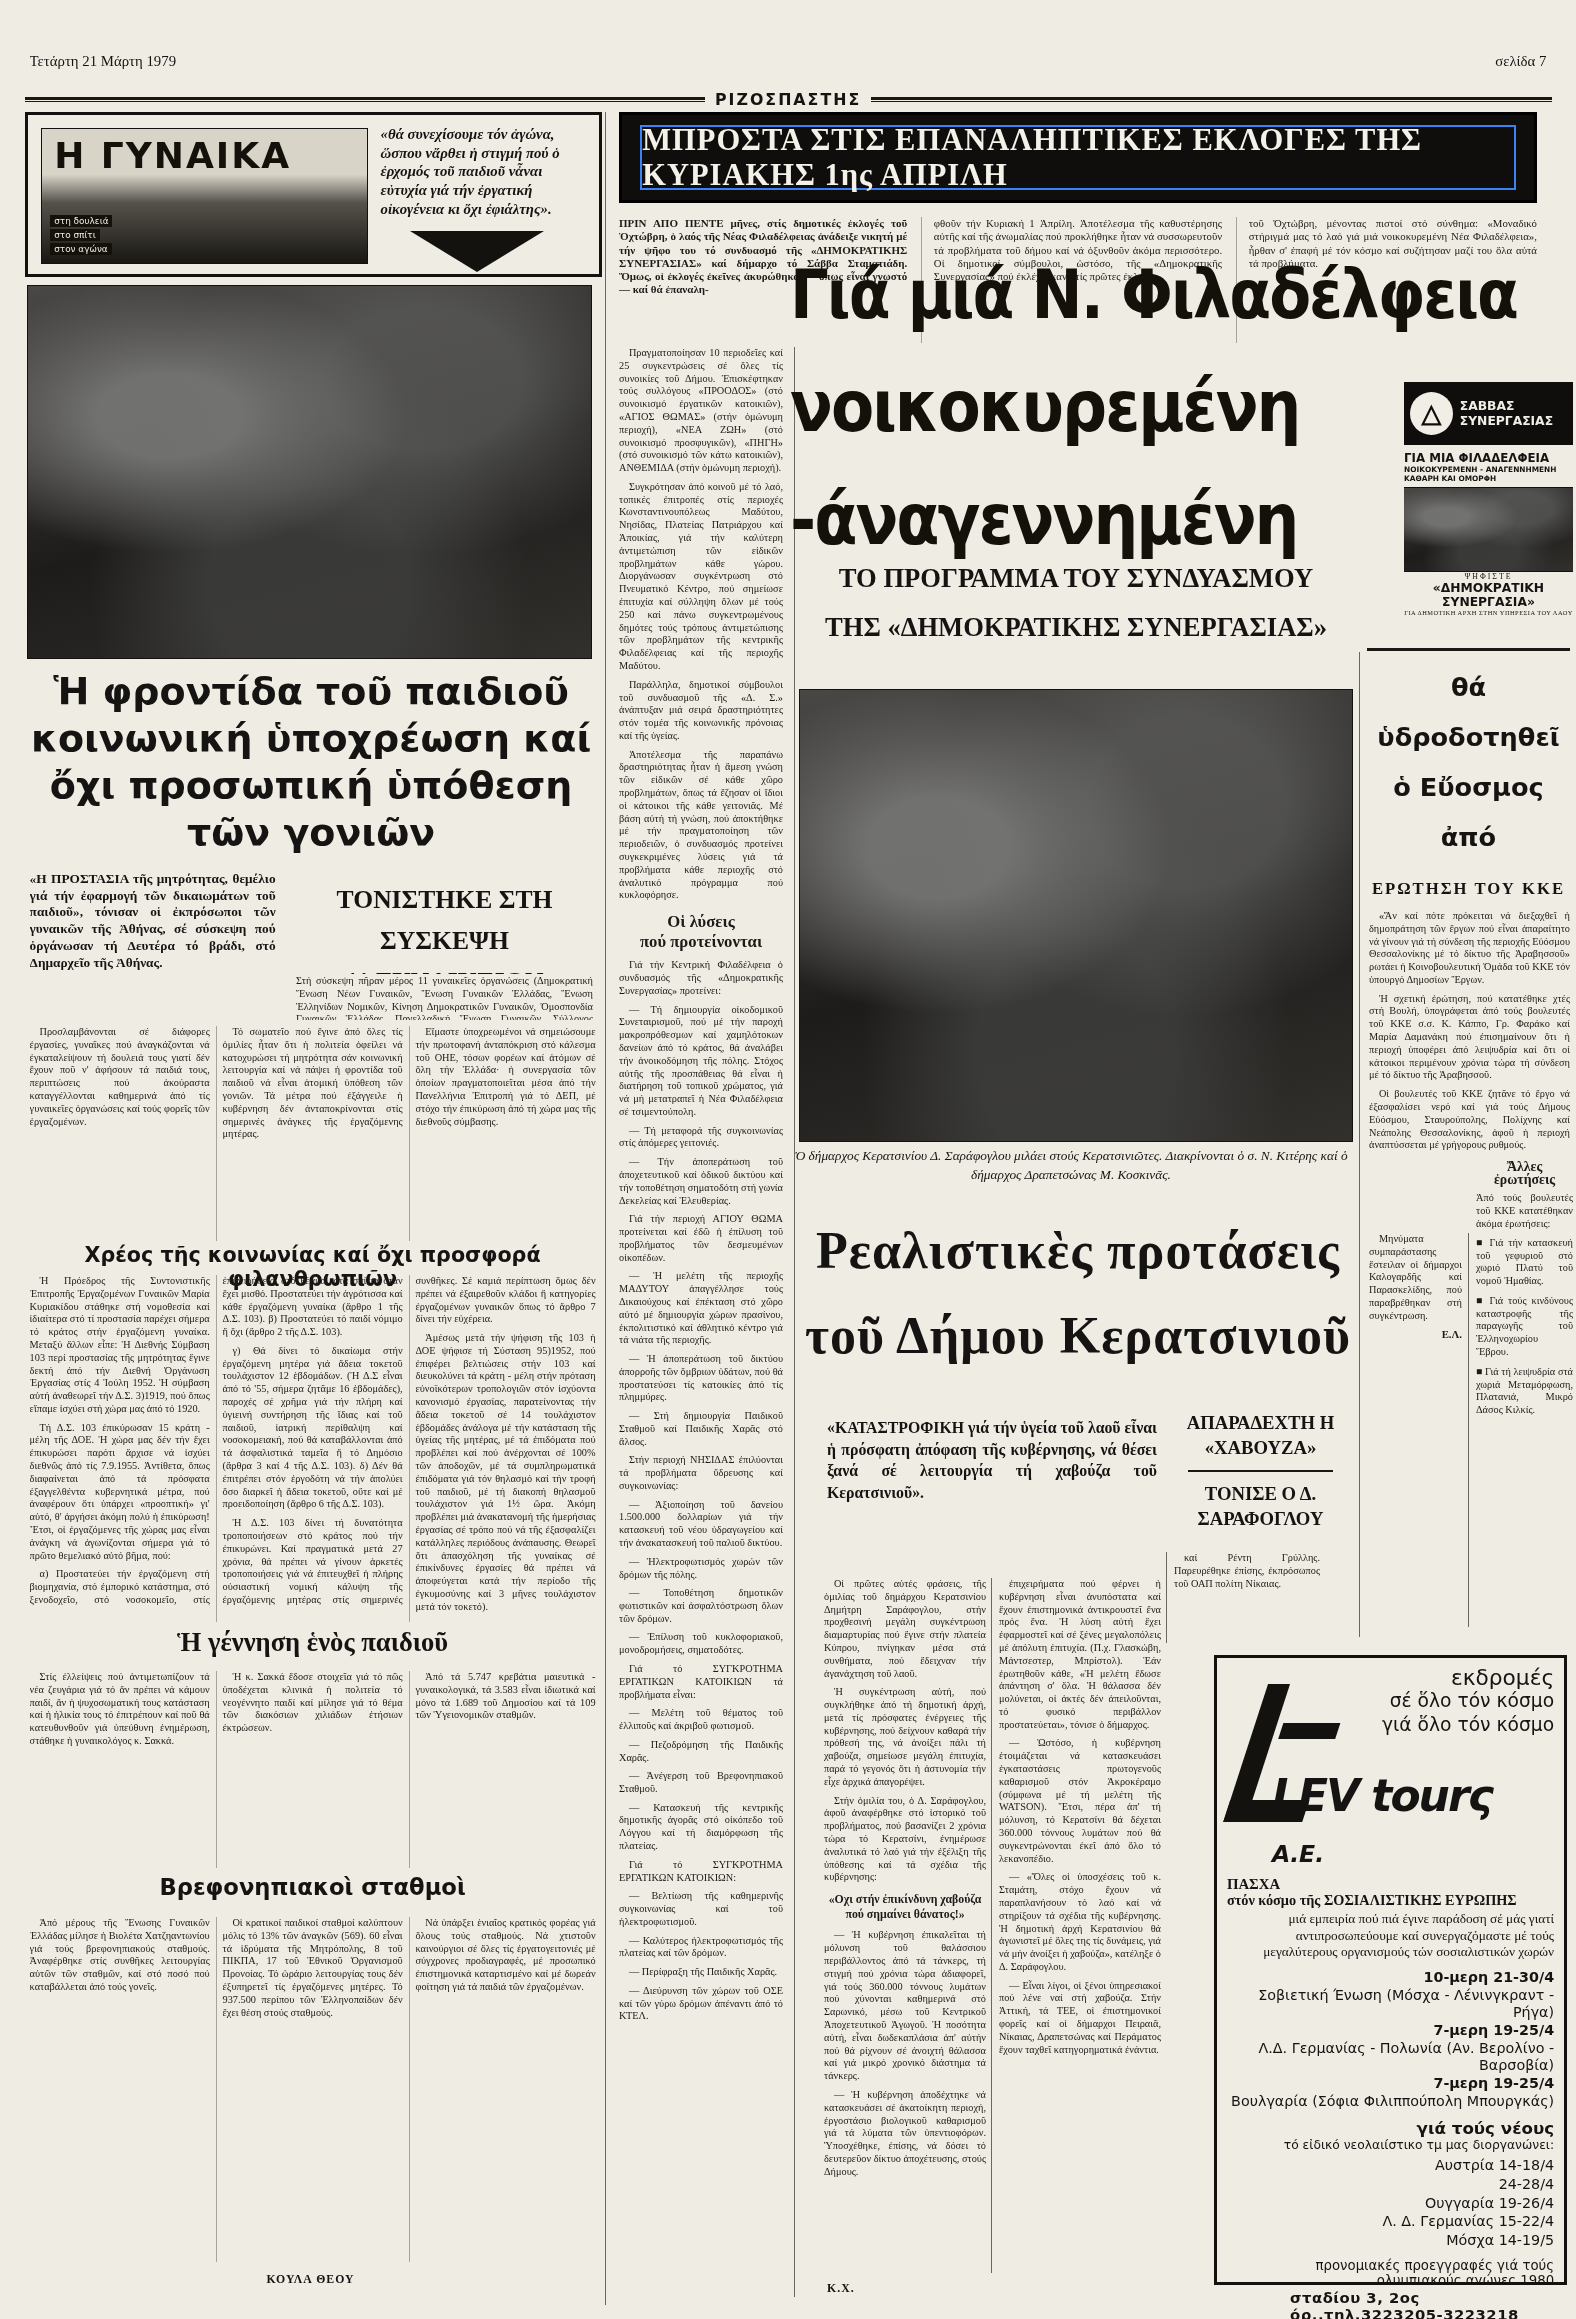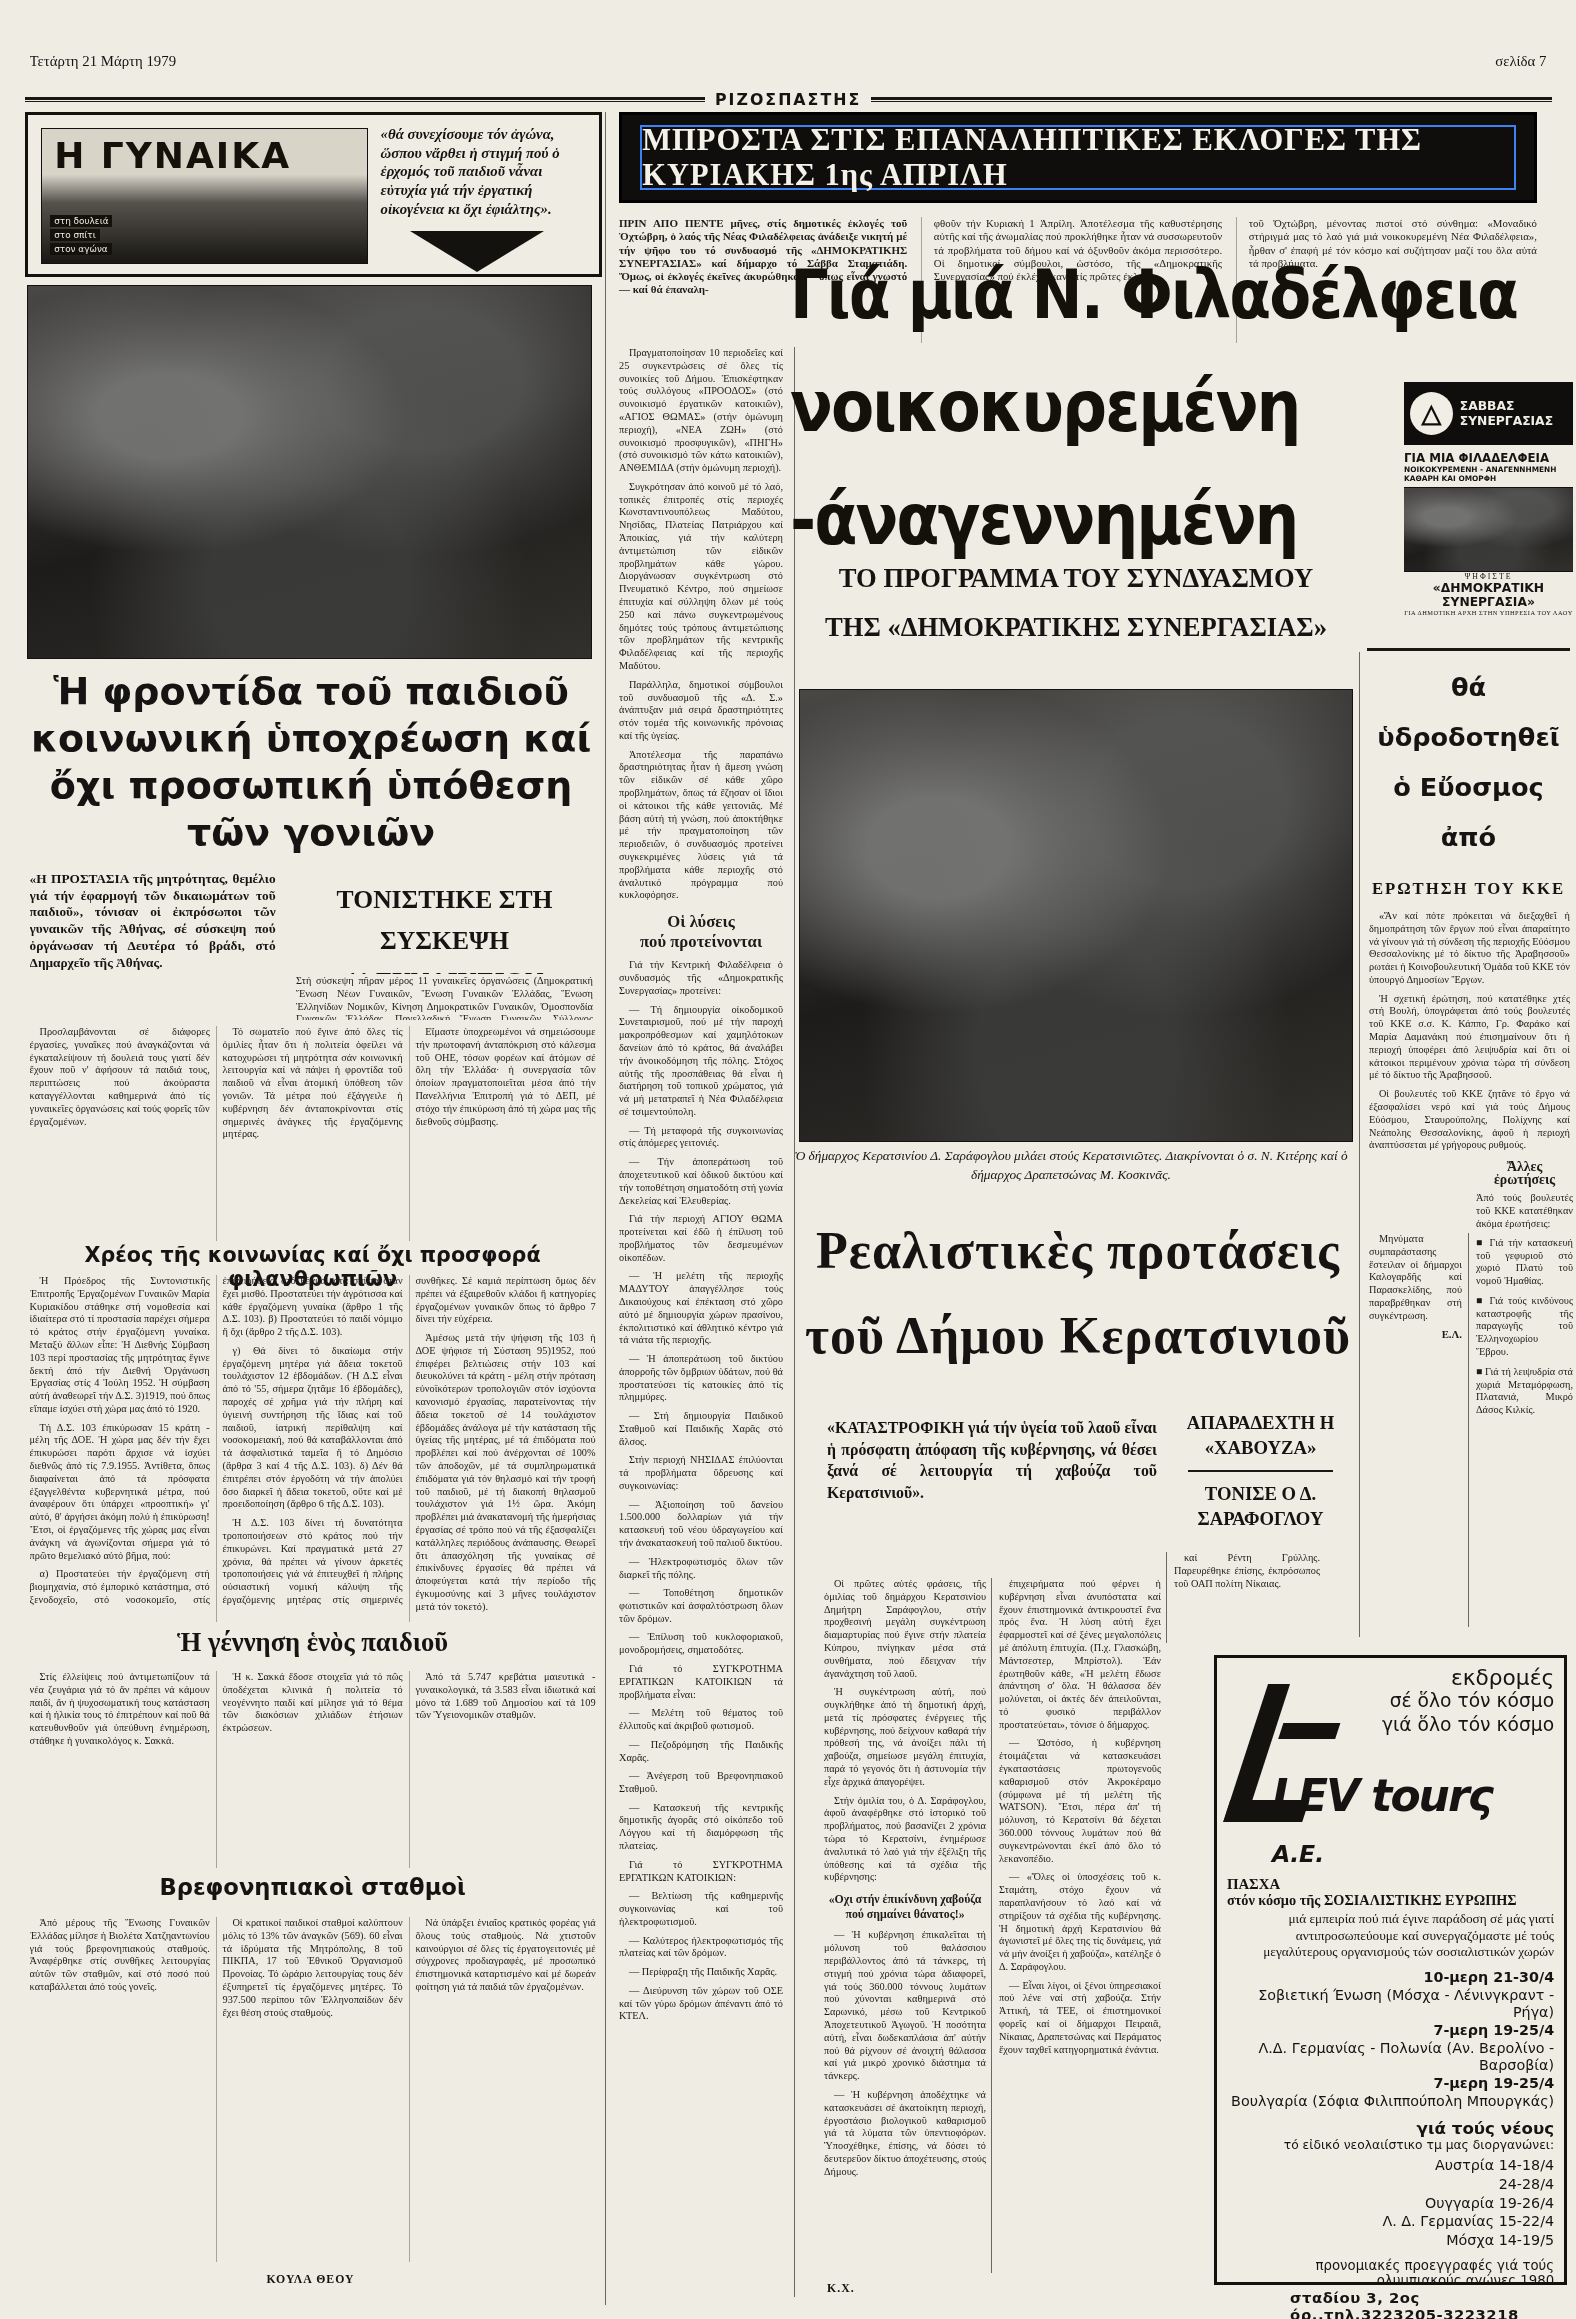--- a/index.html
+++ b/index.html
@@ -197,21 +197,21 @@
         <p>Γιά τήν Κεντρική Φιλαδέλφεια ὁ συνδυασμός τῆς «Δημοκρατικῆς Συνεργασίας» προτείνει:</p>
         <p>— Τή δημιουργία οἰκοδομικοῦ Συνεταιρισμοῦ, πού μέ τήν παροχή μακροπρόθεσμων καί χαμηλότοκων δανείων ἀπό τό κράτος, θά ἀναλάβει τήν ἀνοικοδόμηση τῆς πόλης. Στόχος αὐτῆς τῆς προσπάθειας θά εἶναι ἡ διατήρηση τοῦ τοπικοῦ χρώματος, γιά νά μή μετατραπεῖ ἡ Νέα Φιλαδέλφεια σέ τσιμεντούπολη.</p>
         <p>— Τή μεταφορά τῆς συγκοινωνίας στίς ἀπόμερες γειτονιές.</p>
         <p>— Τήν ἀποπεράτωση τοῦ ἀποχετευτικοῦ καί ὁδικοῦ δικτύου καί τήν τοποθέτηση σηματοδότη στή γωνία Δεκελείας καί Ἑλευθερίας.</p>
         <p>Γιά τήν περιοχή ΑΓΙΟΥ ΘΩΜΑ προτείνεται καί ἐδῶ ἡ ἐπίλυση τοῦ προβλήματος τῶν δεσμευμένων οἰκοπέδων.</p>
         <p>— Ἡ μελέτη τῆς περιοχῆς ΜΑΔΥΤΟΥ ἀπαγγέλλησε τούς Δικαιούχους καί ἐπέκταση στό χῶρο αὐτό μέ δημιουργία χώρων πρασίνου, ἐκπολιτιστικό καί ἀθλητικό κέντρο γιά τά νιάτα τῆς περιοχῆς.</p>
         <p>— Ἡ ἀποπεράτωση τοῦ δικτύου ἀπορροῆς τῶν ὄμβριων ὑδάτων, πού θά προστατεύσει τίς κατοικίες ἀπό τίς πλημμύρες.</p>
         <p>— Στή δημιουργία Παιδικοῦ Σταθμοῦ καί Παιδικῆς Χαρᾶς στό ἄλσος.</p>
         <p>Στήν περιοχή ΝΗΣΙΔΑΣ ἐπιλύονται τά προβλήματα ὕδρευσης καί συγκοινωνίας:</p>
         <p>— Ἀξιοποίηση τοῦ δανείου 1.500.000 δολλαρίων γιά τήν κατασκευή τοῦ νέου ὑδραγωγείου καί τήν ἀνακατασκευή τοῦ παλιοῦ δικτύου.</p>
-        <p>— Ἠλεκτροφωτισμός ὅλων τῶν διαρκεῖ τῆς πόλης.</p>
+        <p>— Ἠλεκτροφωτισμός χωρών τῶν δρόμων τῆς πόλης.</p>
         <p>— Τοποθέτηση δημοτικῶν φωτιστικῶν καί ἀσφαλτόστρωση ὅλων τῶν δρόμων.</p>
         <p>— Ἐπίλυση τοῦ κυκλοφοριακοῦ, μονοδρομήσεις, σηματοδότες.</p>
         <p>Γιά τό ΣΥΓΚΡΟΤΗΜΑ ΕΡΓΑΤΙΚΩΝ ΚΑΤΟΙΚΙΩΝ τά προβλήματα εἶναι:</p>
         <p>— Μελέτη τοῦ θέματος τοῦ ἐλλιποῦς καί ἀκριβοῦ φωτισμοῦ.</p>
         <p>— Πεζοδρόμηση τῆς Παιδικῆς Χαρᾶς.</p>
         <p>— Ἀνέγερση τοῦ Βρεφονηπιακοῦ Σταθμοῦ.</p>
         <p>— Κατασκευή τῆς κεντρικῆς δημοτικῆς ἀγορᾶς στό οἰκόπεδο τοῦ Λόγγου καί τή διαμόρφωση τῆς πλατείας.</p>
         <p>Γιά τό ΣΥΓΚΡΟΤΗΜΑ ΕΡΓΑΤΙΚΩΝ ΚΑΤΟΙΚΙΩΝ:</p>
         <p>— Βελτίωση τῆς καθημερινῆς συγκοινωνίας καί τοῦ ἠλεκτροφωτισμοῦ.</p>
         <p>— Καλύτερος ἠλεκτροφωτισμός τῆς πλατείας καί τῶν δρόμων.</p>

